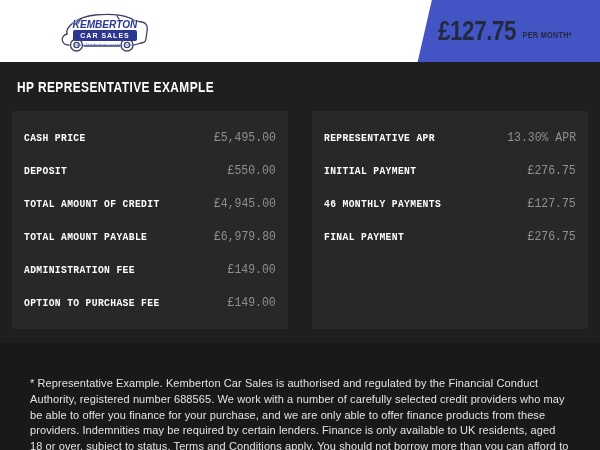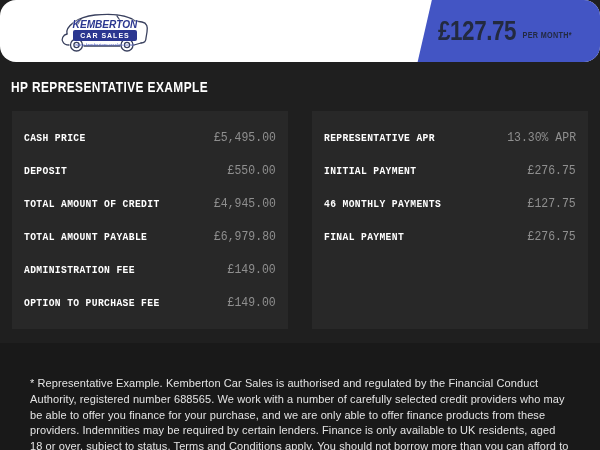--- a/index.html
+++ b/index.html
@@ -5,21 +5,21 @@
   html,body{margin:0;padding:0;}
   body{
     width:600px;height:450px;overflow:hidden;
     font-family:"Liberation Sans", sans-serif;
     background:#1f1f1f;
   }
   .page{width:600px;height:450px;position:relative;}
 
   
   .header{
-    position:relative;width:600px;height:62px;background:#ffffff;overflow:hidden;border-radius:16px;
+    position:relative;width:600px;height:62px;background:#ffffff;overflow:hidden;
   }
   .logo{
     position:absolute;left:57px;top:6px;width:96px;height:52px;cursor:pointer;
   }
   .logo svg{position:absolute;left:0;top:0;}
   .logo-brand{
     position:absolute;top:12px;left:0;width:100%;text-align:center;
     font-size:11px;font-weight:bold;font-style:italic;color:#2b3790;
     letter-spacing:0;transform:scaleX(.92);transform-origin:50% 50%;
     text-shadow:0 0 2px #ffffff,0 0 1px #ffffff;
@@ -50,21 +50,21 @@
   .price-suffix{
     font-size:9px;font-weight:bold;color:#232a40;letter-spacing:.4px;
     position:relative;top:-2px;
   }
 
   
   .main{
     box-sizing:border-box;height:281px;background:#1f1f1f;padding-top:17px;
   }
   .page-title{
-    margin:0 0 16px 11px;font-size:14px;font-weight:bold;color:#ffffff;
+    margin:0 0 16px 17px;font-size:14px;font-weight:bold;color:#ffffff;
     letter-spacing:.5px;white-space:nowrap;
   }
   .page-title span{display:inline-block;transform:scaleX(.85);transform-origin:0 50%;}
   .cards{display:flex;gap:24px;margin:0 12px;}
   .card{
     flex:1;background:#282828;box-sizing:border-box;height:218px;
     padding:10px 12px;
   }
   .frow{
     height:33px;display:flex;justify-content:space-between;align-items:center;

